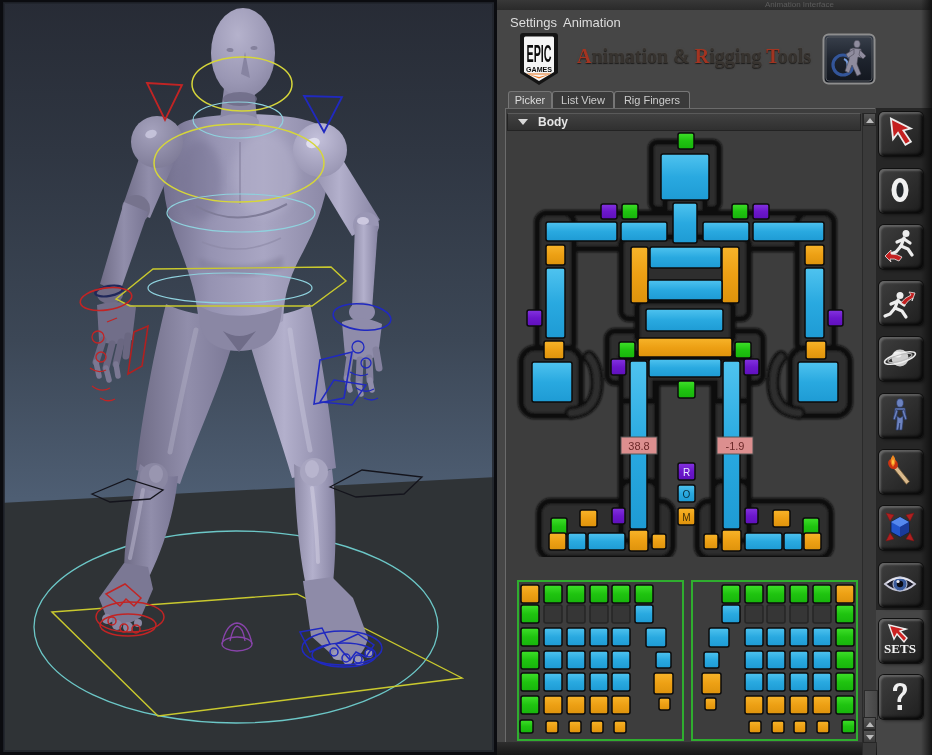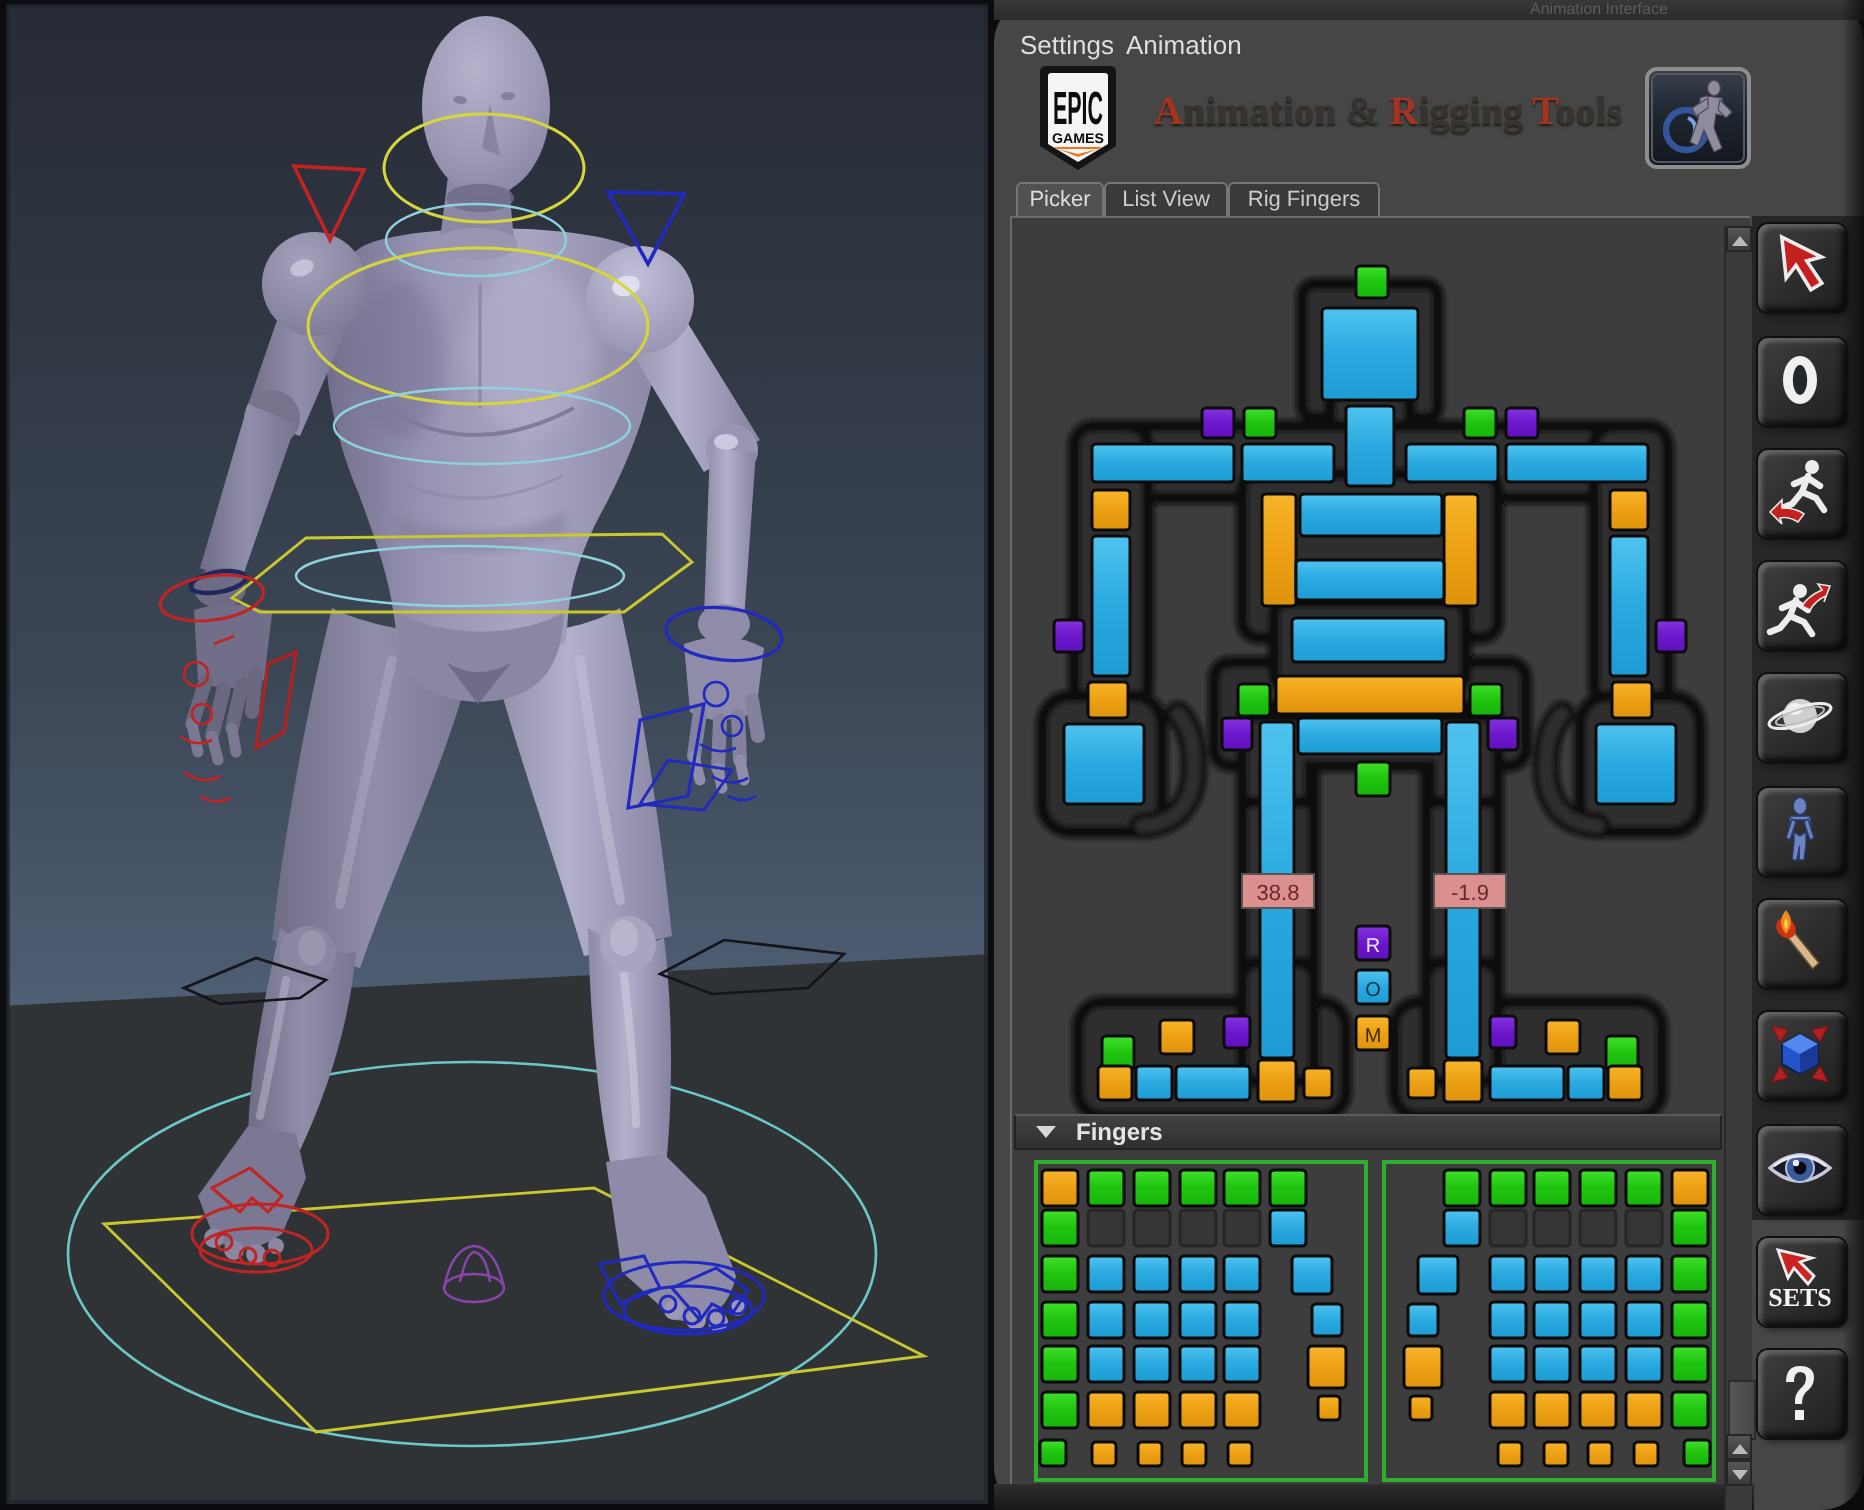--- a/index.html
+++ b/index.html
@@ -1,19 +1,19 @@
 <!DOCTYPE html>
 <html><head>
 <meta charset="utf-8">
 <style>
   html,body{margin:0;padding:0;width:932px;height:755px;overflow:hidden;background:#000;
     font-family:"Liberation Sans",sans-serif;}
   #root{position:relative;width:932px;height:755px;background:#0a0a0a;}
   #viewport{position:absolute;left:0;top:0;width:497px;height:755px;}
-  #panel{position:absolute;left:497px;top:0;width:435px;height:755px;background:#464646;border-radius:21px;}
+  #panel{position:absolute;left:497px;top:0;width:435px;height:755px;background:#464646;}
   #titlebar{position:absolute;left:0;top:0;width:435px;height:10px;
     background:linear-gradient(#383838,#2a2a2a);
     color:#5c5c5c;font-size:8px;line-height:9px;}
   #titlebar span{position:absolute;left:268px;top:0;}
   #menubar{position:absolute;left:0;top:10px;width:435px;height:22px;color:#dedede;font-size:13px;text-decoration:underline;}
   #menubar .m1{position:absolute;left:13px;top:5px;}
   #menubar .m2{position:absolute;left:66px;top:5px;}
   #hdr{position:absolute;left:0;top:32px;width:435px;height:58px;}
   #title{position:absolute;left:80px;top:13px;width:320px;
     font-family:"Liberation Serif",serif;font-weight:bold;font-size:20px;letter-spacing:-0.2px;color:#37332f;
@@ -285,20 +285,24 @@
 <path d="M38,17 L44,23 L41,26 L37,22 Z"></path>
 </g>
         </svg>
     </div>
     <div id="tabs">
       <div class="tab active" id="tab1">Picker</div>
       <div class="tab" id="tab2">List View</div>
       <div class="tab" id="tab3">Rig Fingers</div>
     </div>
     <div id="frame">
+      <div class="sechdr" id="bodyhdr">
+          <span class="arr"></span>
+          <span class="lbl">Body</span>
+        </div>
       <svg id="bodysvg" width="355" height="427" viewBox="506 129 355 427">
           <defs>
 <linearGradient id="gc" x1="0" y1="0" x2="0" y2="1">
  <stop offset="0" stop-color="#4fc3ef"></stop>
               <stop offset="0.5" stop-color="#29a9e0"></stop>
               <stop offset="1" stop-color="#1e9bd4"></stop>
 </linearGradient>
 <linearGradient id="gg" x1="0" y1="0" x2="0" y2="1">
  <stop offset="0" stop-color="#3fe02a"></stop>
               <stop offset="0.5" stop-color="#1fc410"></stop>
@@ -402,24 +406,20 @@
 <rect x="716" y="436" width="36" height="17" fill="#dc8f8f" stroke="#555" stroke-width="1"></rect>
 <text x="734" y="449" fill="#6b2828" text-anchor="middle">-1.9</text>
 <rect x="677" y="462" width="17" height="17" rx="2" fill="url(#gp)" stroke="#0b0b0b" stroke-width="1.5"></rect>
 <text x="685.5" y="475" fill="#e8e8ff" text-anchor="middle" font-size="10">R</text>
 <rect x="677" y="484" width="17" height="17" rx="2" fill="url(#gc)" stroke="#0b0b0b" stroke-width="1.5"></rect>
 <text x="685.5" y="497" fill="#083040" text-anchor="middle" font-size="10">O</text>
 <rect x="677" y="507" width="17" height="17" rx="2" fill="url(#go)" stroke="#0b0b0b" stroke-width="1.5"></rect>
 <text x="685.5" y="520" fill="#403008" text-anchor="middle" font-size="10">M</text>
 </g>
         </svg>
-      <div class="sechdr" id="fingershdr">
-          <span class="arr"></span>
-          <span class="lbl">Fingers</span>
-        </div>
       <svg id="fingsvg" width="355" height="178" viewBox="506 572 355 178">
           <rect x="517" y="579" width="165" height="159" fill="none" stroke="#2fae2f" stroke-width="2"></rect>
 <rect x="691" y="579" width="165" height="159" fill="none" stroke="#2fae2f" stroke-width="2"></rect>
 <rect x="520" y="583" width="18" height="18" rx="2" fill="url(#go)" stroke="#0b0b0b" stroke-width="1.5"></rect>
 <rect x="543" y="583" width="18" height="18" rx="2" fill="url(#gg)" stroke="#0b0b0b" stroke-width="1.5"></rect>
 <rect x="566" y="583" width="18" height="18" rx="2" fill="url(#gg)" stroke="#0b0b0b" stroke-width="1.5"></rect>
 <rect x="589" y="583" width="18" height="18" rx="2" fill="url(#gg)" stroke="#0b0b0b" stroke-width="1.5"></rect>
 <rect x="611" y="583" width="18" height="18" rx="2" fill="url(#gg)" stroke="#0b0b0b" stroke-width="1.5"></rect>
 <rect x="634" y="583" width="18" height="18" rx="2" fill="url(#gg)" stroke="#0b0b0b" stroke-width="1.5"></rect>
 <rect x="520" y="603" width="18" height="18" rx="2" fill="url(#gg)" stroke="#0b0b0b" stroke-width="1.5"></rect>

